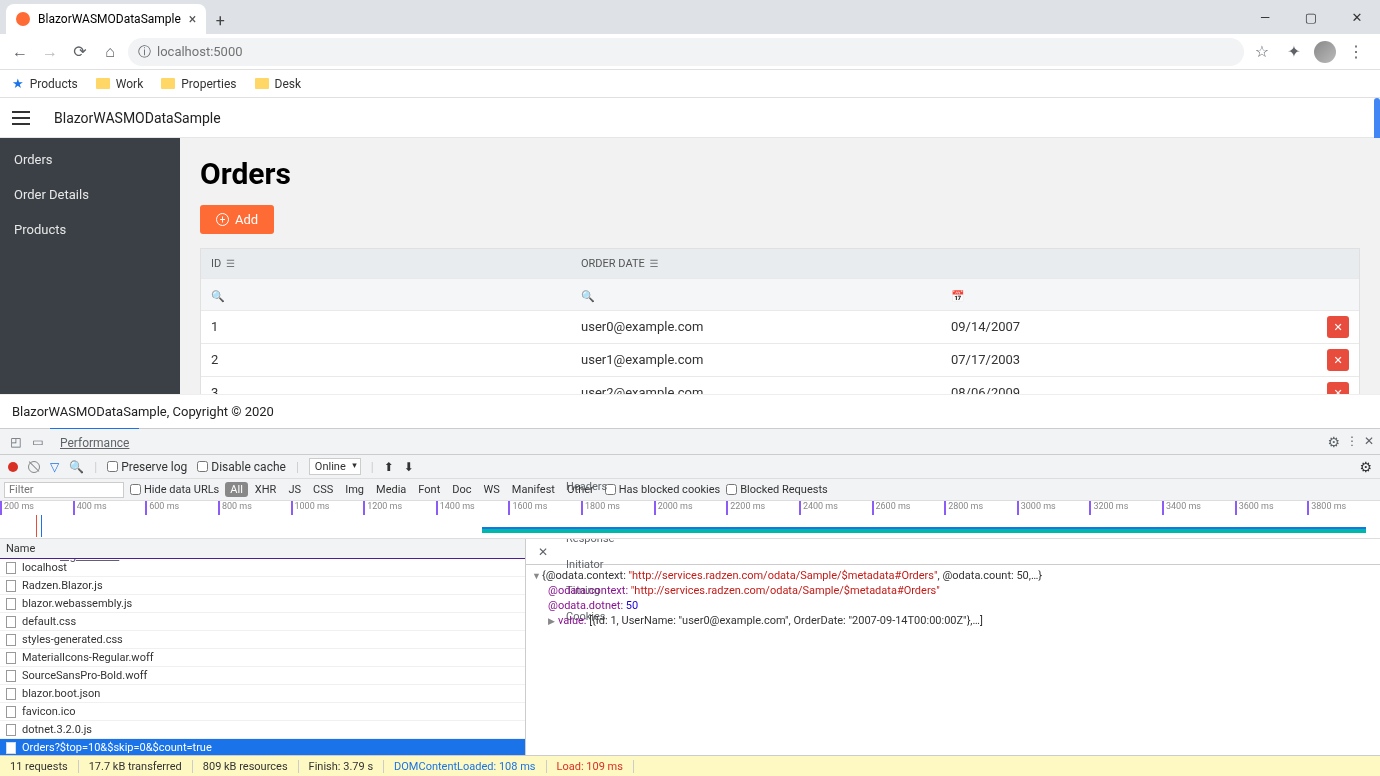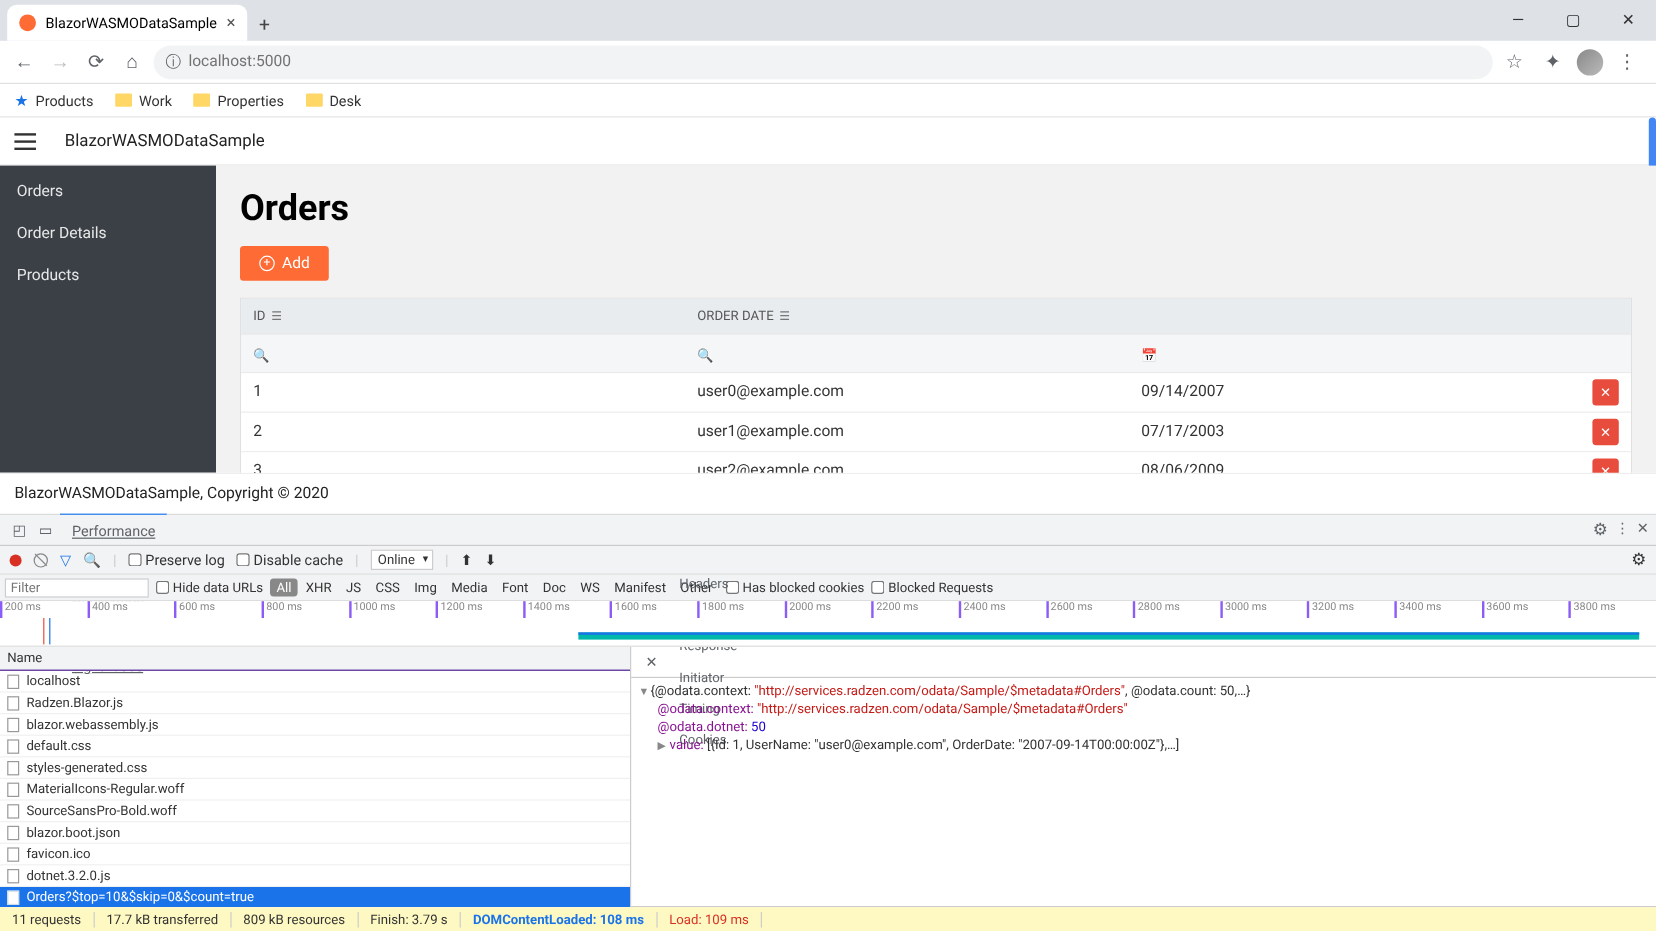--- a/index.html
+++ b/index.html
@@ -92,21 +92,21 @@
 .pv-tabs .pt.active { color:#1a73e8; border-bottom:2px solid #1a73e8;}
 .pv-close { color:#5f6368; font-size:12px; padding:0 6px;}
 .pv-body { flex:1; padding:4px 6px; font-family:Menlo,Consolas,monospace; font-size:11px; line-height:1.35; overflow:auto;}
 .pv-body .k { color:#881391;}
 .pv-body .s { color:#c41a16;}
 .pv-body .n { color:#1c00cf;}
 .pv-body .arrow{ color:#888; font-size:9px; display:inline-block; width:10px;}
 .pv-body .line2 { padding-left:16px;}
 .dt-status { height:20px; background:#fef9c3; display:flex; align-items:center; font-size:11px; color:#333; }
 .dt-status span { padding:0 10px; border-right:1px solid #ccc;}
-.dt-status .blue{color:#1a73e8;font-weight:bold;}
+.dt-status .blue{color:#1a73e8;}
 .dt-status .red{color:#d93025;}
 .gear-ico { font-size:14px;}
 </style>
 </head>
 <body>
 
 <div class="chrome">
   <div class="tab-strip">
     <div class="tab">
       <span class="tab-favicon"></span>

